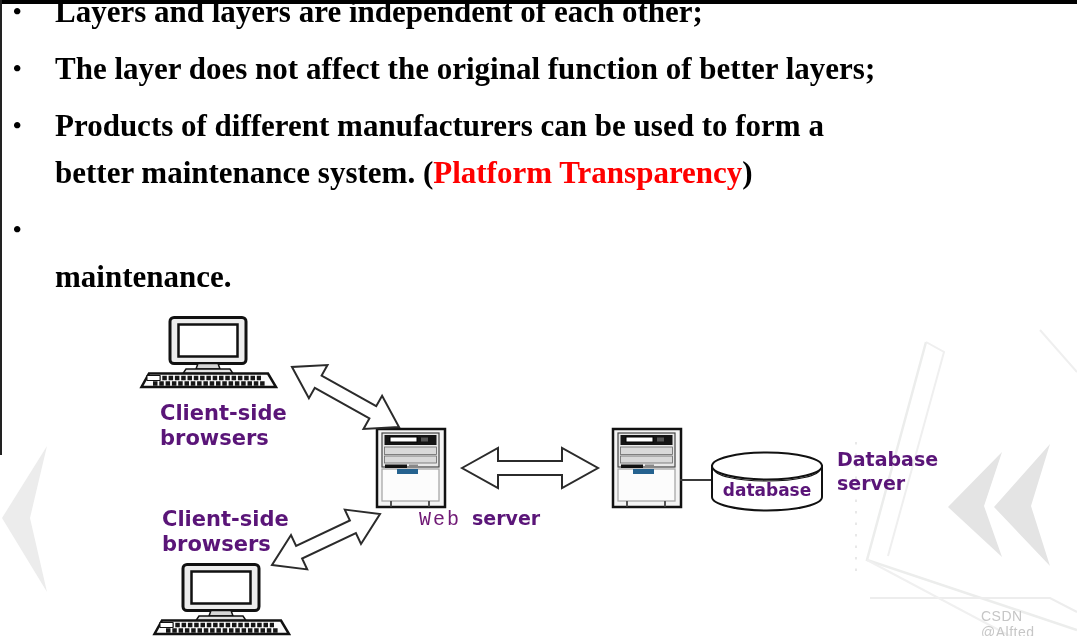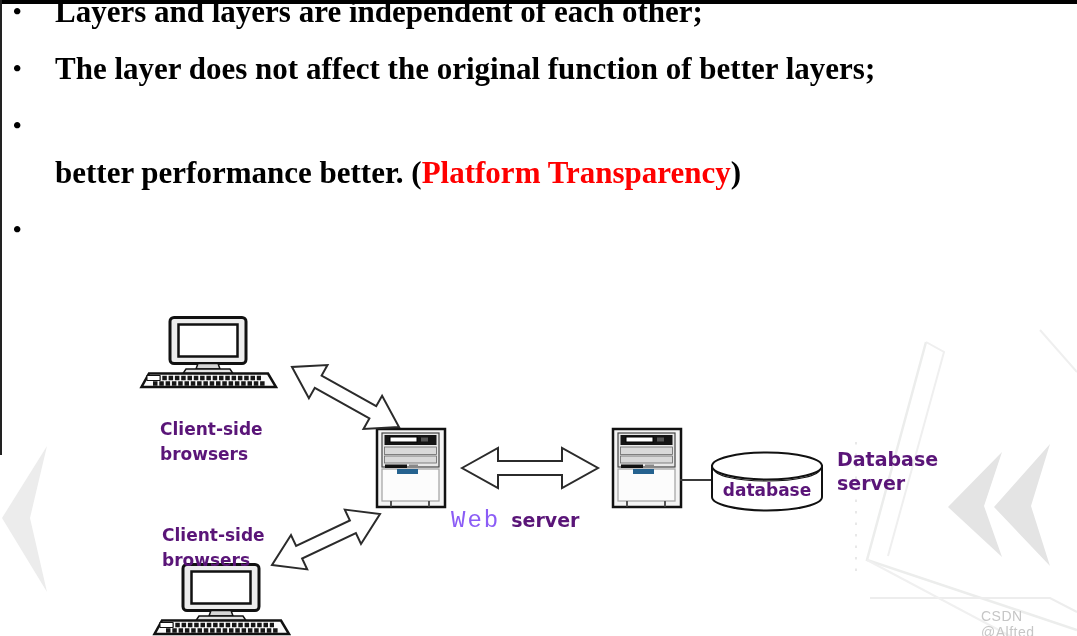--- a/index.html
+++ b/index.html
@@ -19,23 +19,23 @@
   .bullets{position:absolute;left:0;top:-12px;width:1077px;list-style:none;z-index:3;}
   .bullets li{position:relative;line-height:47px;font-size:31px;font-weight:bold;color:#000;margin-bottom:10px;}
   .bullets .marker{position:absolute;left:13px;top:0;font-size:24px;line-height:47px;}
   .bullets .btext{display:block;padding-left:55px;white-space:nowrap;}
   .hl{color:var(--red);margin-top:10px;}
 
   .diagram-svg{position:absolute;left:0;top:0;width:1077px;height:636px;z-index:1;}
 
   .lbl{position:absolute;font-family:"DejaVu Sans","Liberation Sans",sans-serif;font-weight:bold;z-index:4;}
   .purple{color:var(--purple);}
-  .client-lbl{font-size:17px;line-height:25px;margin-top:16px;}
+  .client-lbl{font-size:21px;line-height:25px;}
   .weblabel{display:flex;align-items:baseline;gap:11px;}
-  .webword{font-family:"Liberation Mono","DejaVu Sans Mono",monospace;font-weight:normal;color:#8b5cf6;font-size:24px;letter-spacing:2px;margin-left:32px;}
+  .webword{font-family:"Liberation Mono","DejaVu Sans Mono",monospace;font-weight:normal;color:#701a75;font-size:20px;letter-spacing:2px;}
   .serverword{font-size:19px;}
   .dblabel{width:110px;text-align:center;font-size:17px;}
   .dbsrv-lbl{font-size:19px;line-height:24px;}
 
   .csdn-credit{position:absolute;left:981px;top:608px;font-family:"Liberation Sans",sans-serif;font-size:14px;color:var(--csdn-gray);letter-spacing:0.5px;z-index:2;}
 </style>
 </head>
 <body>
 
 <div class="top-bar"></div>
@@ -45,25 +45,25 @@
   <li>
     <span class="marker">•</span>
     <span class="btext"><span>Layers and layers are independent of each other;</span></span>
   </li>
   <li>
     <span class="marker">•</span>
     <span class="btext"><span>The layer does not affect the original function of better layers;</span></span>
   </li>
   <li>
     <span class="marker">•</span>
-    <span class="btext"><br><span>better performance better. (</span><span class="hl">Platform Transparency</span><span>)</span></span>
+    <span class="btext"><span>Products of different manufacturers can be used to form a</span><br><span>better maintenance system. (</span><span class="hl">Platform Transparency</span><span>)</span></span>
   </li>
   <li>
     <span class="marker">•</span>
-    <span class="btext"><br></span>
+    <span class="btext"><br><span>maintenance.</span></span>
   </li>
 </ul>
 
 <svg class="diagram-svg" viewBox="0 0 1077 636" aria-hidden="true">
   <defs>
     <g id="pc-icon">
       <rect x="30" y="1.5" width="76" height="46" rx="4" fill="#ededed" stroke="#111" stroke-width="3"></rect>
       <rect x="38.5" y="8.5" width="59" height="32" fill="#ffffff" stroke="#111" stroke-width="2.5"></rect>
       <polygon points="58,47.5 78,47.5 80,53 56,53" fill="#d6d6d6" stroke="#111" stroke-width="1.5"></polygon>
       <polygon points="46,53 90,53 93,57.5 43,57.5" fill="#e3e3e3" stroke="#111" stroke-width="1.5"></polygon>

